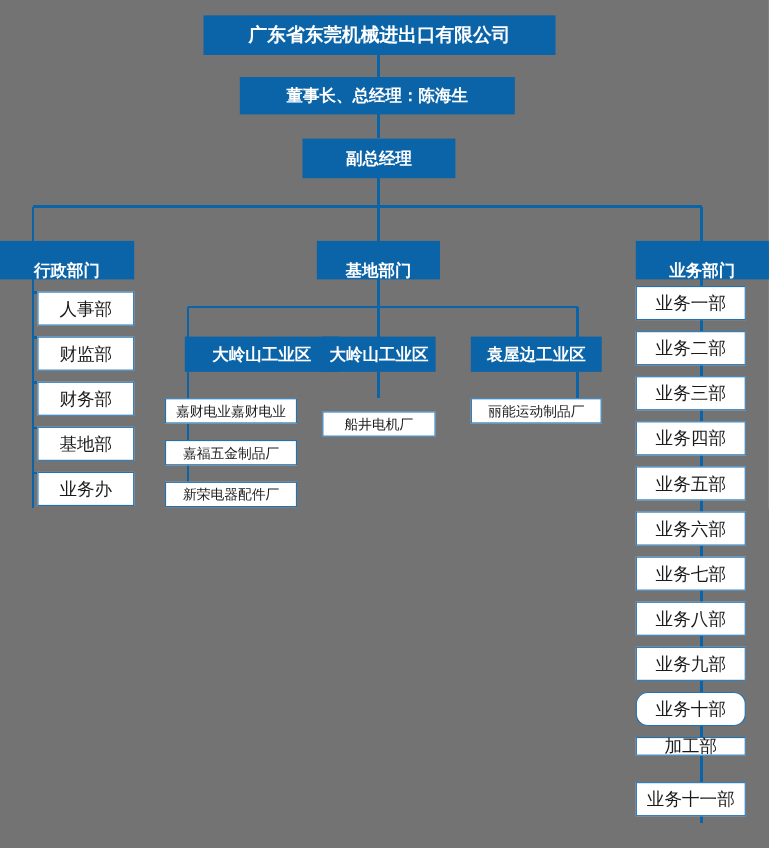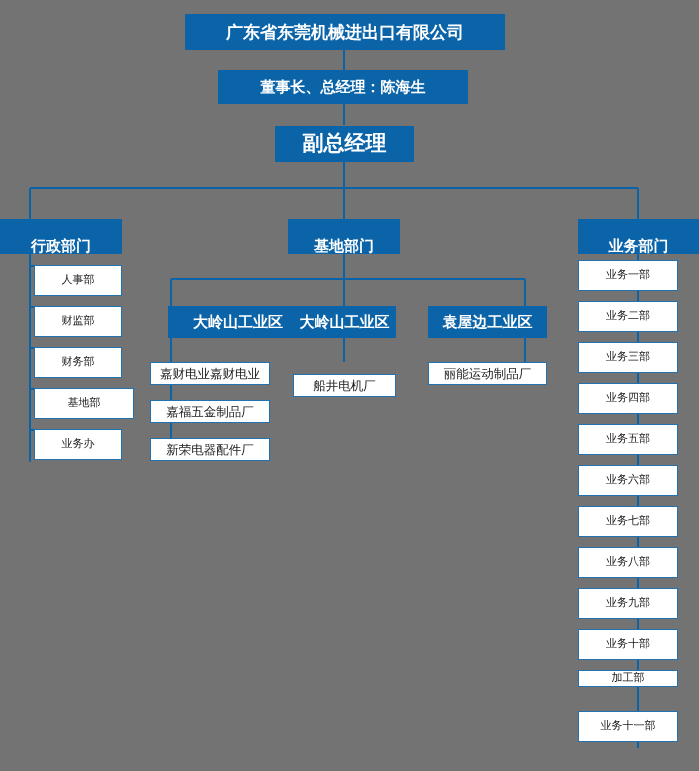--- a/index.html
+++ b/index.html
@@ -42,24 +42,24 @@
     border: none;
   }
   .node.outlined {
     background: #ffffff;
     color: #1a1a1a;
     border: 1px solid #2372b0;
     font-weight: normal;
   }
   .n-title     { font-size: 17px; }
   .n-chair     { font-size: 15px; }
-  .n-vice      { font-size: 21px; }
+  .n-vice      { font-size: 15px; }
   .n-dept      { font-size: 15px; align-items: flex-end; }
   .n-zone      { font-size: 15px; }
-  .n-leaf      { font-size: 11px; }
+  .n-leaf      { font-size: 16px; }
   .n-factory   { font-size: 12.5px; }
 </style>
 </head>
 <body>
 
 <div id="chart-root">
 
   <svg id="connectors" viewBox="0 0 699 771" width="699" height="771">
     <g stroke="#0b63a8" stroke-width="2.5" fill="none" shape-rendering="crispEdges">
 
@@ -135,21 +135,21 @@
 
   <div class="node outlined n-leaf" style="left:34px; top:265px; width:88px; height:31px;">
     <span>人事部</span>
   </div>
   <div class="node outlined n-leaf" style="left:34px; top:306px; width:88px; height:31px;">
     <span>财监部</span>
   </div>
   <div class="node outlined n-leaf" style="left:34px; top:347px; width:88px; height:31px;">
     <span>财务部</span>
   </div>
-  <div class="node outlined n-leaf" style="left:34px; top:388px; width:100px; height:31px;">
+  <div class="node outlined n-leaf" style="left:34px; top:388px; width:88px; height:31px;">
     <span>基地部</span>
   </div>
   <div class="node outlined n-leaf" style="left:34px; top:429px; width:88px; height:31px;">
     <span>业务办</span>
   </div>
 
   <div class="node filled n-zone" style="left:168px; top:306px; width:140px; height:32px;">
     <span>大岭山工业区</span>
   </div>
   <div class="node filled n-zone" style="left:293px; top:306px; width:103px; height:32px;">
@@ -197,21 +197,21 @@
   </div>
   <div class="node outlined n-leaf" style="left:578px; top:506px; width:100px; height:31px;">
     <span>业务七部</span>
   </div>
   <div class="node outlined n-leaf" style="left:578px; top:547px; width:100px; height:31px;">
     <span>业务八部</span>
   </div>
   <div class="node outlined n-leaf" style="left:578px; top:588px; width:100px; height:31px;">
     <span>业务九部</span>
   </div>
-  <div class="node outlined n-leaf" style="left:578px; top:629px; width:100px; height:31px;">
+  <div class="node outlined n-leaf" style="left:578px; top:629px; width:100px; height:31px;border-radius:11px;">
     <span>业务十部</span>
   </div>
   <div class="node outlined n-leaf" style="left:578px; top:670px; width:100px; height:17px;">
     <span>加工部</span>
   </div>
   <div class="node outlined n-leaf" style="left:578px; top:711px; width:100px; height:31px;">
     <span>业务十一部</span>
   </div>
 
 </div>

